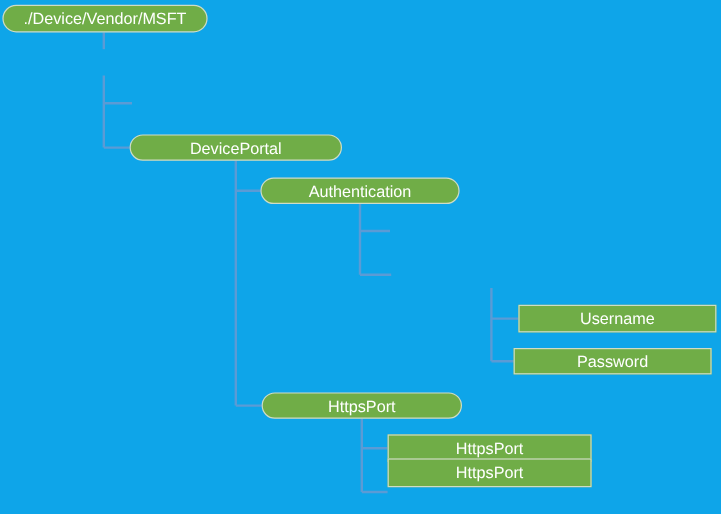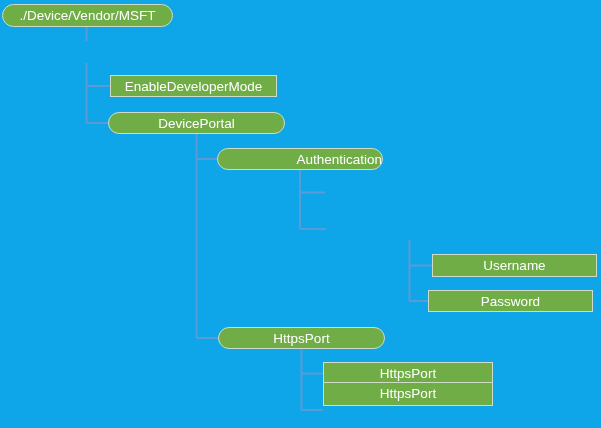--- a/index.html
+++ b/index.html
@@ -34,21 +34,21 @@
     box-sizing: border-box;
     border: 1px solid #cfdcc5;
   }
   .node.pill { border-radius: 12px; }
   .node.rect { border-radius: 0; }
 
   #n-root               { left: 2px;   top: 4px;   width: 171px; height: 23px; }
   #n-developersetup     { left: 2px;   top: 41px;  width: 168px; height: 22px; }
   #n-enabledevelopermode{ left: 110px; top: 75px;  width: 167px; height: 22px; }
   #n-deviceportal       { left: 108px; top: 112px; width: 177px; height: 22px; }
-  #n-authentication     { left: 217px; top: 148px; width: 166px; height: 22px; text-align: right; }
+  #n-authentication     { left: 217px; top: 148px; width: 166px; height: 22px; }
   #n-mode               { left: 325px; top: 182px; width: 168px; height: 21px; }
   #n-basicauth          { left: 326px; top: 218px; width: 167px; height: 22px; }
   #n-username           { left: 432px; top: 254px; width: 165px; height: 23px; }
   #n-password           { left: 428px; top: 290px; width: 165px; height: 22px; }
   #n-connection         { left: 218px; top: 327px; width: 167px; height: 22px; }
   #n-httpport           { left: 323px; top: 362px; width: 170px; height: 23px; }
   #n-httpsport          { left: 323px; top: 382px; width: 170px; height: 24px; }
 </style>
 </head>
 <body>
@@ -62,21 +62,20 @@
       <path d="M196.5,134 V338 M196.5,159 H217 M196.5,338 H218"></path>
       <path d="M300,170 V229 M300,192.5 H325 M300,229 H326"></path>
       <path d="M409.5,240 V301 M409.5,265.5 H432 M409.5,301 H432"></path>
       <path d="M301.5,349 V410 M301.5,373.5 H323 M301.5,410 H323"></path>
     </g>
   </svg>
 
   <div class="node pill" id="n-root">./Device/Vendor/MSFT</div>
 
 
-  <div class="node rect" id="n-enabledevelopermode">EnableDeveloperMode</div>
 
   <div class="node pill" id="n-deviceportal">DevicePortal</div>
 
   <div class="node pill" id="n-authentication">Authentication</div>
 
 
 
   <div class="node rect" id="n-username">Username</div>
 
   <div class="node rect" id="n-password">Password</div>

